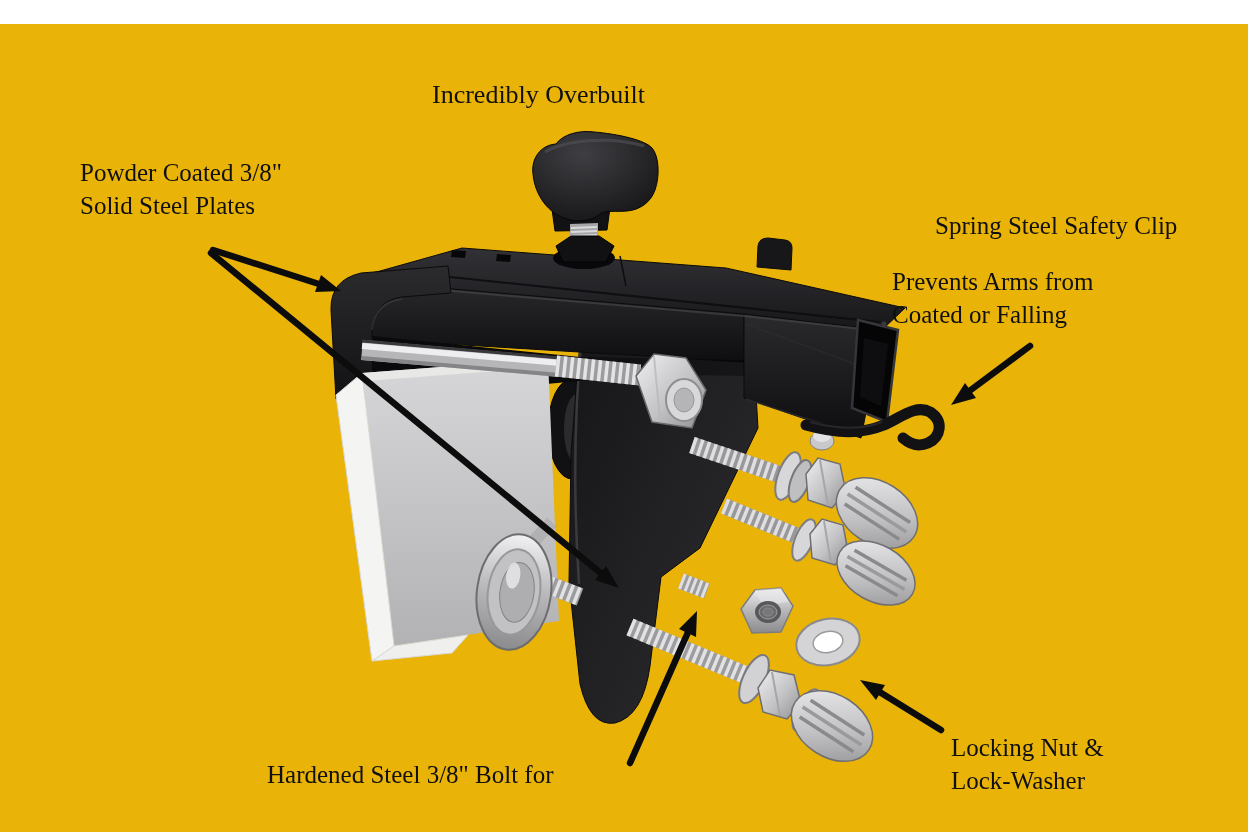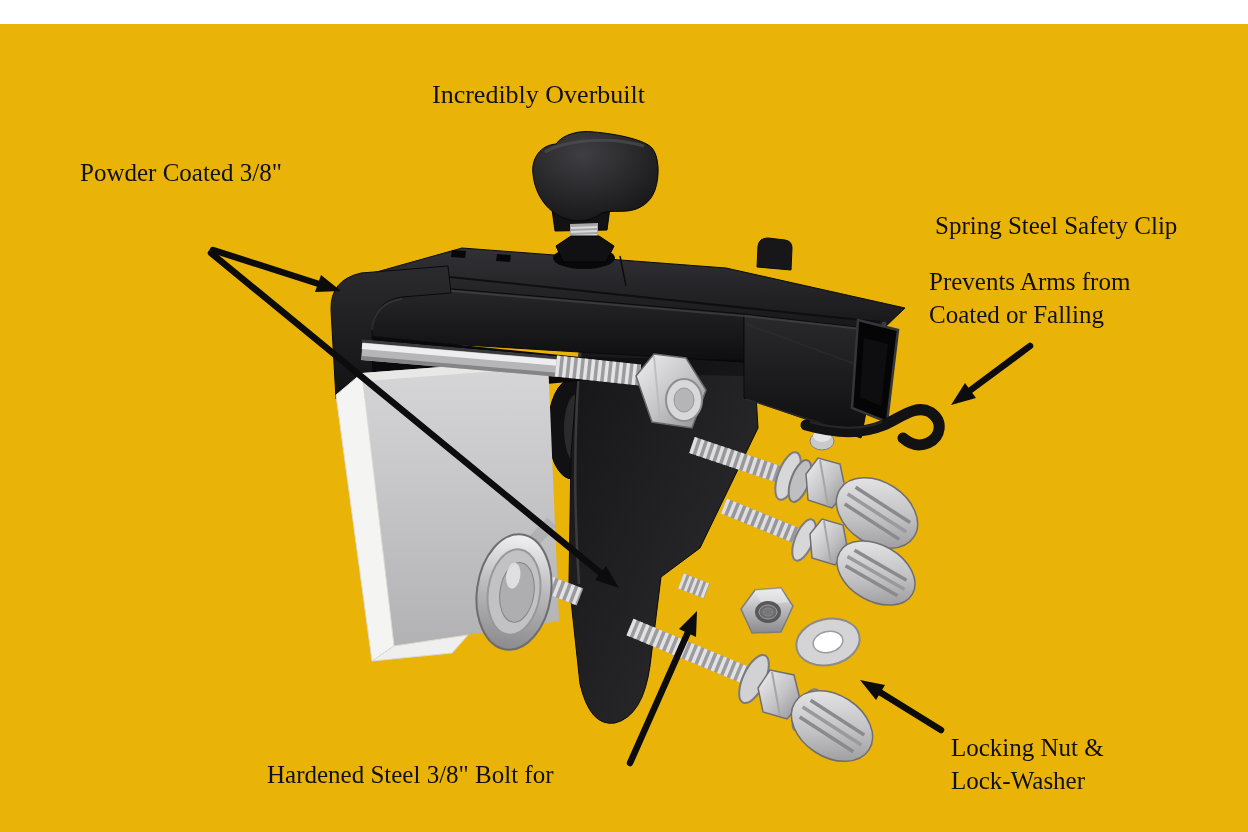--- a/index.html
+++ b/index.html
@@ -244,27 +244,28 @@
     </g>
   </g>
 </svg>
 
   <div class="lbl title" style="left:432px;top:54px">
     <span class="ln">Incredibly Overbuilt</span>
   </div>
 
   <div class="lbl" style="left:80px;top:132px">
     <span class="ln">Powder Coated 3/8"</span>
+    <span class="ln">Solid Steel Plates</span>
   </div>
 
   <div class="lbl" style="left:935px;top:185px">
     <span class="ln">Spring Steel Safety Clip</span>
   </div>
 
-  <div class="lbl" style="left:929px;top:241px">
+  <div class="lbl" style="left:892px;top:241px">
     <span class="ln">Prevents Arms from</span>
     <span class="ln">Coated or Falling</span>
   </div>
 
   <div class="lbl" style="left:267px;top:734px">
     <span class="ln">Hardened Steel 3/8" Bolt for</span>
   </div>
 
   <div class="lbl" style="left:951px;top:707px">
     <span class="ln">Locking Nut &amp;</span>

